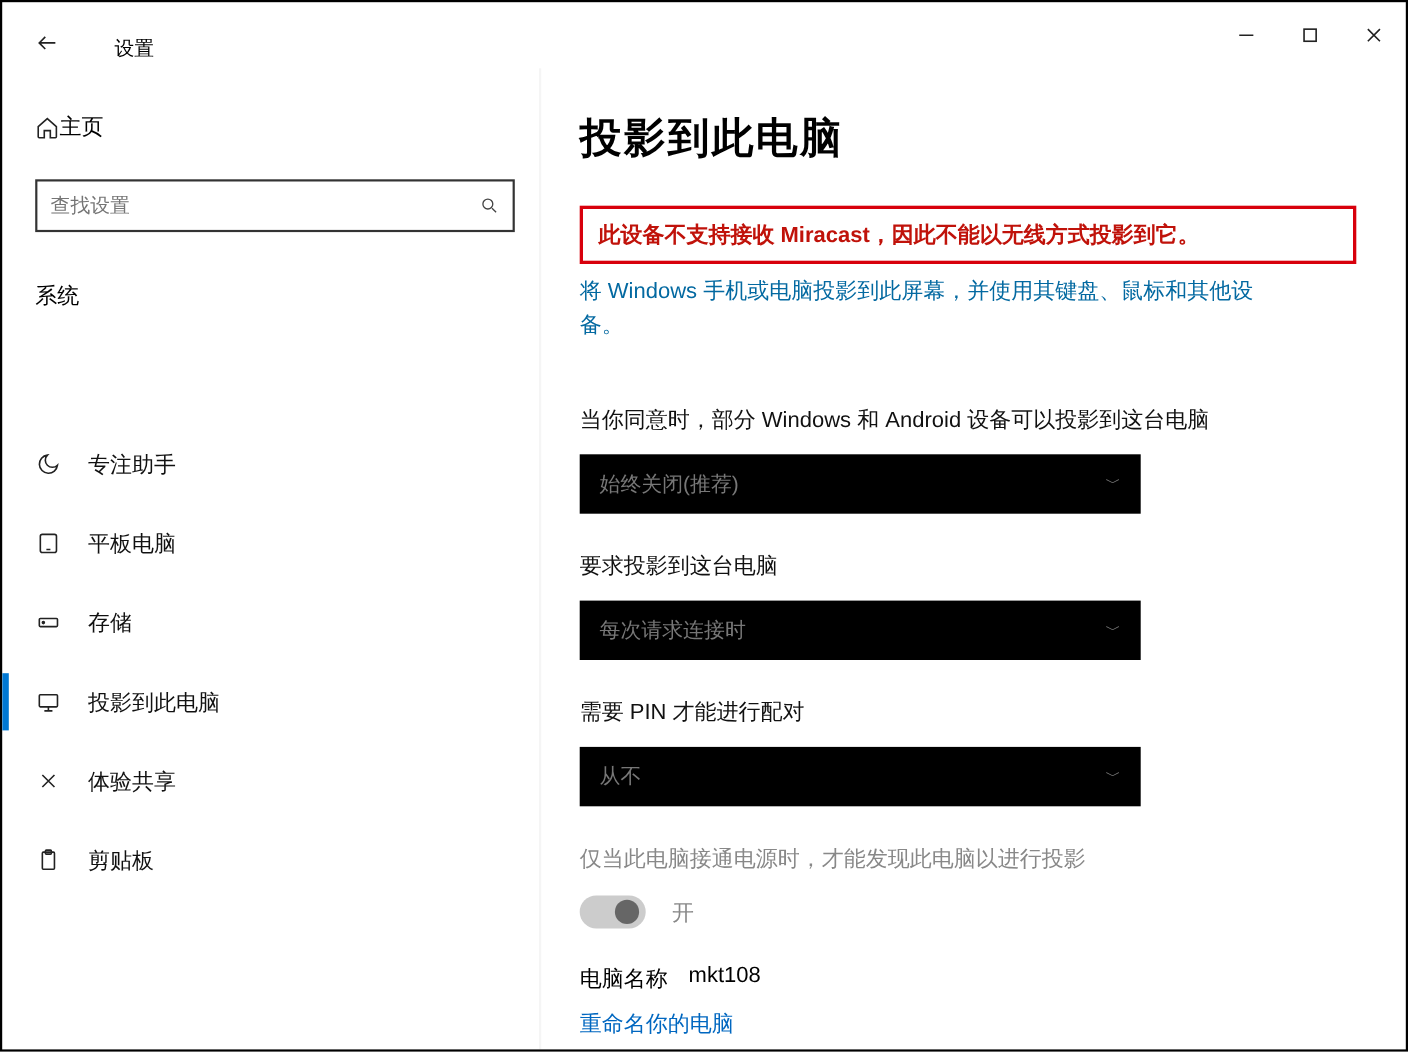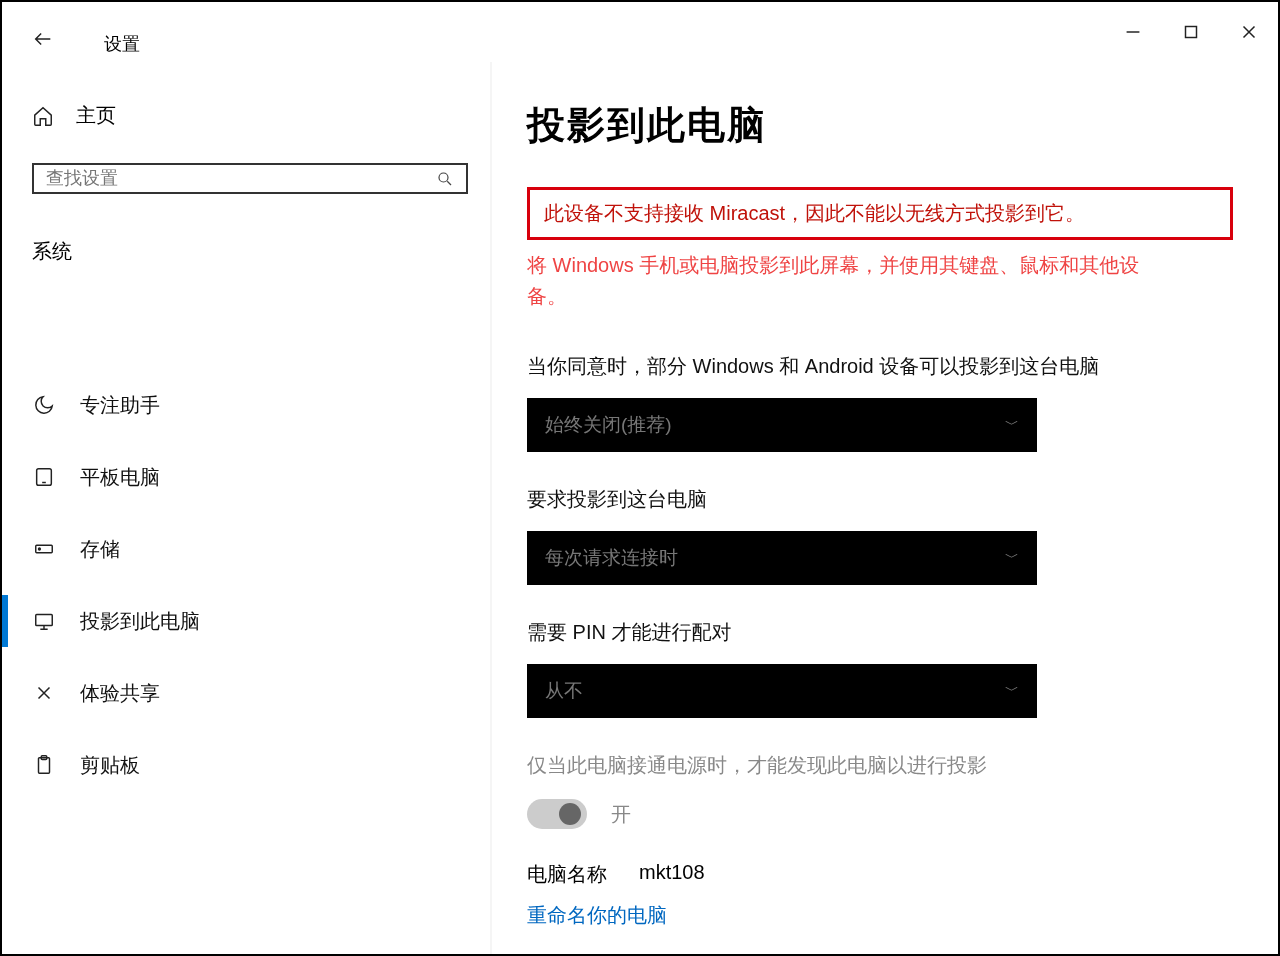--- a/index.html
+++ b/index.html
@@ -5,46 +5,46 @@
     * { margin: 0; padding: 0; box-sizing: border-box; font-family: "Microsoft YaHei", "Segoe UI", sans-serif; }
     body { width: 1280px; height: 956px; overflow: hidden; background: #fff; border: 2px solid #000; }
     .titlebar { height: 60px; display: flex; align-items: center; justify-content: space-between; padding-left: 30px; }
     .titlebar-left { display: flex; align-items: flex-end; gap: 50px; margin-top: 20px; }
     .back-arrow { font-size: 22px; cursor: pointer; }
     .app-title { font-size: 18px; }
     .window-controls { display: flex; height: 100%; }
     .wc-btn { width: 58px; display: flex; align-items: center; justify-content: center; cursor: pointer; font-size: 15px; }
     .main { display: flex; height: calc(956px - 64px); }
     .sidebar { width: 490px; padding-left: 30px; padding-right: 22px; padding-top: 40px; border-right: 2px solid rgba(0,0,0,0.04); }
-    .home-row { display: flex; align-items: center; gap: 22px; margin-bottom: 34px; cursor: pointer; }
+    .home-row { display: flex; align-items: center; margin-bottom: 34px; cursor: pointer; }
     .home-row .label { font-size: 20px; }
-    .searchbox { display: flex; align-items: center; border: 2px solid #333; height: 31px; padding: 0 12px; margin-right: 0; }
+    .searchbox { display: flex; align-items: center; border: 2px solid #333; height: 48px; padding: 0 12px; margin-right: 0; }
     .searchbox input { flex: 1; border: none; outline: none; font-size: 18px; background: transparent; color: #555; }
     .section-label { font-size: 20px; font-weight: 400; margin-top: 44px; margin-bottom: 44px; }
     .truncated-item { height: 20px; margin-left: 46px; color: #aaa; font-size: 14px; letter-spacing: 2px; margin-bottom: 40px; overflow: hidden; }
     .nav-list { display: flex; flex-direction: column; }
     .nav-item { display: flex; align-items: center; height: 72px; gap: 24px; cursor: pointer; position: relative; }
     .nav-item .icon { width: 24px; display: flex; justify-content: center; font-size: 20px; color: #222; }
     .nav-item .label { font-size: 20px; color: #111; }
     .nav-item.selected::before { content: ""; position: absolute; left: -30px; top: 10px; bottom: 10px; width: 6px; background: #0078d4; }
     .content { flex: 1; padding: 38px 45px 0 35px; overflow-y: auto; }
     .page-title { font-size: 38px; font-weight: 600; margin-bottom: 36px; letter-spacing: 2px; }
-    .alert-box { border: 3px solid #d8000c; color: #c0120a; font-size: 20px; padding: 10px 14px; margin-bottom: 10px; }
-    .desc { font-size: 20px; color: #ef4444; line-height: 1.55; margin-bottom: 41px; max-width: 640px; }
+    .alert-box { border: 3px solid #d8000c; color: #c0120a; font-size: 20px; padding: 10px 14px; margin-bottom: 10px; font-weight: bold; }
+    .desc { font-size: 20px; color: #0369a1; line-height: 1.55; margin-bottom: 56px; max-width: 640px; }
     .setting-group { margin-bottom: 34px; }
     .setting-label { font-size: 20px; color: #111; margin-bottom: 18px; }
     .dropdown { width: 510px; height: 54px; background: #000000; display: flex; align-items: center; justify-content: space-between; padding: 0 18px; cursor: pointer; }
     .dropdown .val { font-size: 19px; color: #777; }
     .dropdown .chev { font-size: 14px; color: #777; }
     .disabled-label { font-size: 20px; color: #888; margin-bottom: 20px; }
     .toggle-row { display: flex; align-items: center; gap: 24px; margin-bottom: 32px; }
     .toggle { width: 60px; height: 30px; border-radius: 999px; background: #ccc; position: relative; cursor: pointer; }
     .toggle .knob { width: 22px; height: 22px; border-radius: 50%; background: #666; position: absolute; right: 6px; top: 4px; }
     .toggle-label { font-size: 20px; color: #888; }
-    .pc-name-row { display: flex; gap: 32px; font-size: 20px; margin-bottom: 14px; }
+    .pc-name-row { display: flex; gap: 19px; font-size: 20px; margin-bottom: 14px; }
     .rename-link { font-size: 20px; color: #0067c0; cursor: pointer; }
     svg.ico { width: 22px; height: 22px; stroke: #222; stroke-width: 1.6; fill: none; }
   </style>
 </head>
 <body>
 
 <div class="titlebar">
   <div class="titlebar-left">
     <span class="back-arrow">
       <svg class="ico" viewBox="0 0 24 24">

